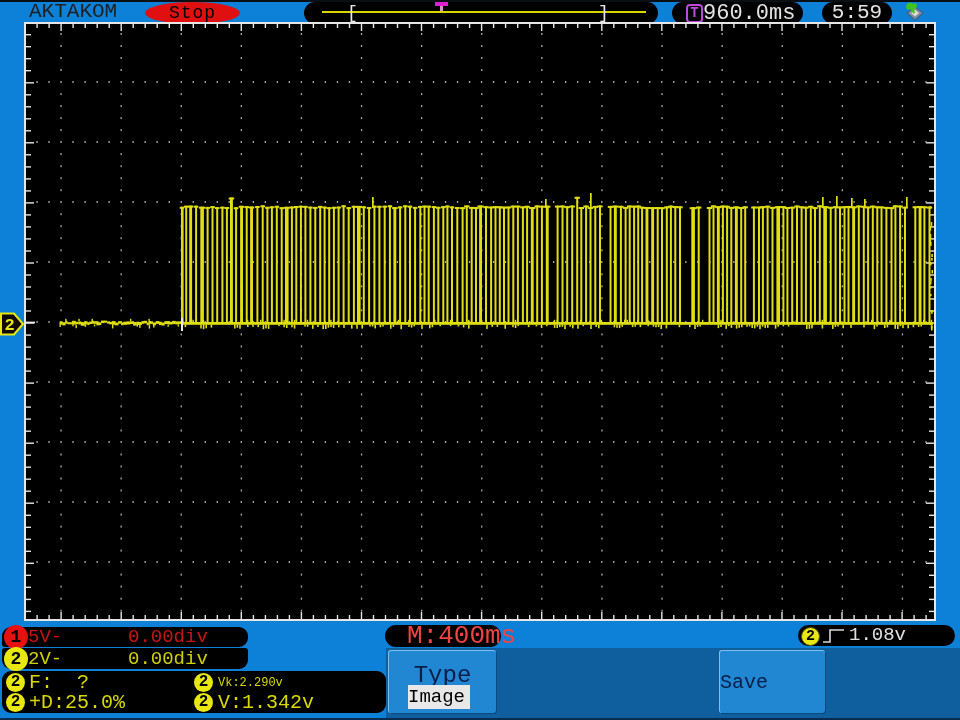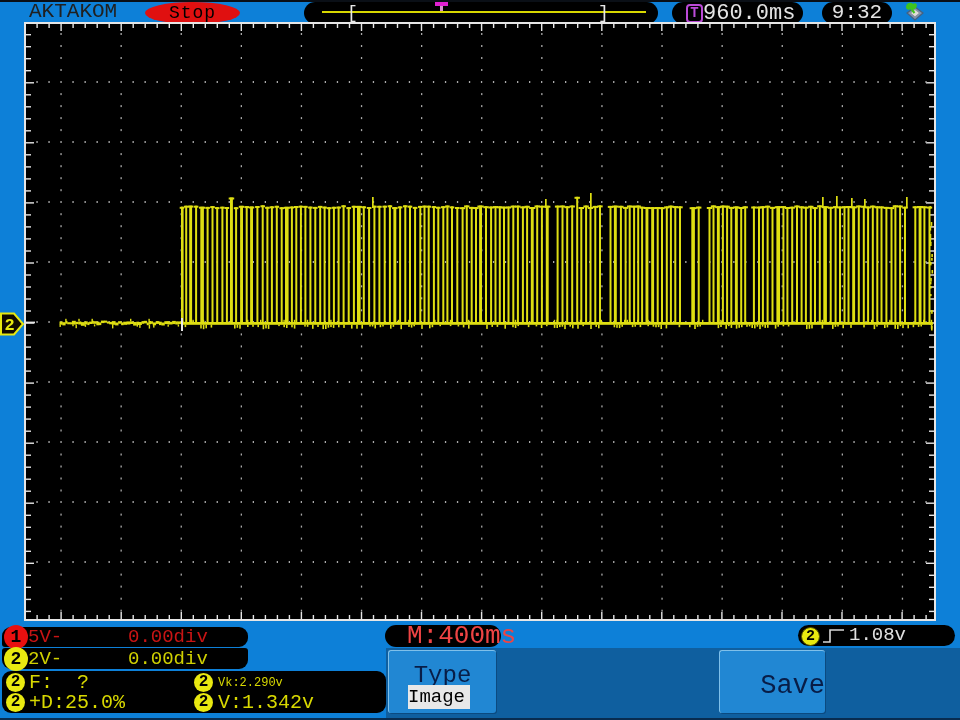--- a/index.html
+++ b/index.html
@@ -28,21 +28,21 @@
   <div class="abs" style="left:136px;top:4px;width:3px;height:5px;background:#d890d0;"></div>
 </div>
 
 <div class="pill" style="left:672px;top:2px;width:131px;height:22px;">
   <div class="abs" style="left:14px;top:2px;width:13px;height:15px;border:2px solid #bb4ad8;border-radius:4px;
     color:#bb4ad8;font-size:14px;font-weight:bold;text-align:center;line-height:15px;">T</div>
   <div class="abs" style="left:31px;top:0px;font-size:22px;color:#e4e4e4;line-height:23px;">960.0ms</div>
 </div>
 
 <div class="pill" style="left:822px;top:2px;width:70px;height:22px;text-align:center;">
-  <span style="font-size:21px;color:#e4e4e4;line-height:22px;">9:32</span>
+  <span style="font-size:21px;color:#e4e4e4;line-height:22px;">5:59</span>
 </div>
 
 <svg class="abs" style="left:902px;top:1px;" width="24" height="22" viewBox="0 0 24 22">
   <path d="M5 12 L13 6 L21 12 L13 19 Z" fill="#7d93ae" stroke="#46607e" stroke-width="1.2"></path>
   <path d="M8.5 12 L13 8.5 L17.5 12 L13 15.8 Z" fill="#e0ddd8" stroke="#8a8a90" stroke-width="0.8"></path>
   <path d="M4 6 C4 2 9 0.5 11 3 C13 1 16 3 14.5 6 C13.5 8.5 10 9.5 9 8 C6.5 9.5 4 8.5 4 6 Z" fill="#3fc41c"></path>
   <path d="M9 7 C10 9 11 10.5 12.5 12" stroke="#3fc41c" stroke-width="2.2" fill="none"></path>
 </svg>
 
 <svg class="abs" style="left:0;top:0;" width="960" height="660" viewBox="0 0 960 660">
@@ -2179,16 +2179,16 @@
 <div class="abs" style="left:388px;top:650px;width:107px;height:62px;background:#2187d3;
   border-top:1px solid #7fc0ea;border-left:1px solid #7fc0ea;border-radius:3px;
   box-shadow:1px 1px 0 #0b4a80;">
   <div class="abs" style="left:0;top:11px;width:107px;text-align:center;font-size:24px;color:#081d47;">Type</div>
   <div class="abs" style="left:19px;top:34px;width:62px;height:24px;background:#e8e8e8;
     font-size:19px;color:#000;line-height:24px;text-align:left;">Image</div>
 </div>
 <div class="abs" style="left:719px;top:650px;width:105px;height:62px;background:#2187d3;
   border-top:1px solid #7fc0ea;border-left:1px solid #7fc0ea;border-radius:3px;
   box-shadow:1px 1px 0 #0b4a80;">
-  <div class="abs" style="left:0;top:20px;width:105px;text-align:right;font-size:27px;color:#081d47;">Save</div>
+  <div class="abs" style="left:0;top:20px;width:105px;text-align:left;font-size:20px;color:#081d47;">Save</div>
 </div>
 
 </div>
 
 </body></html>

